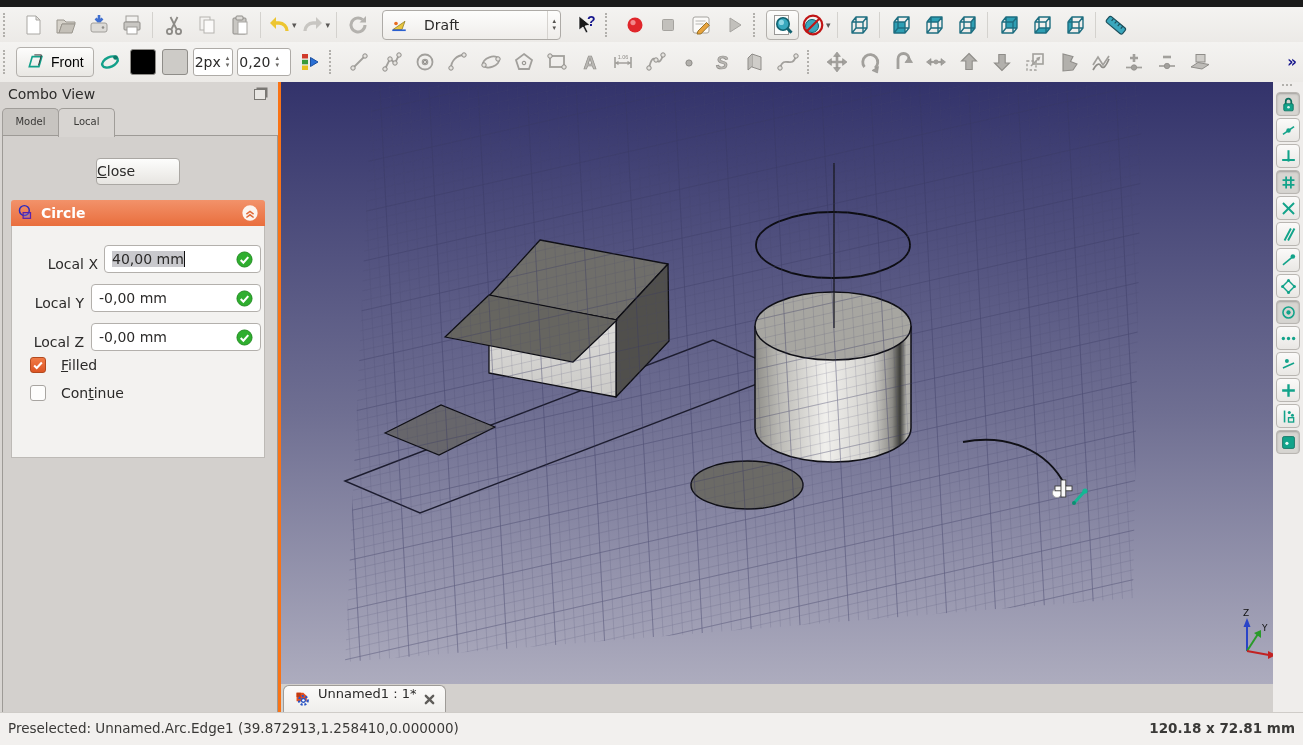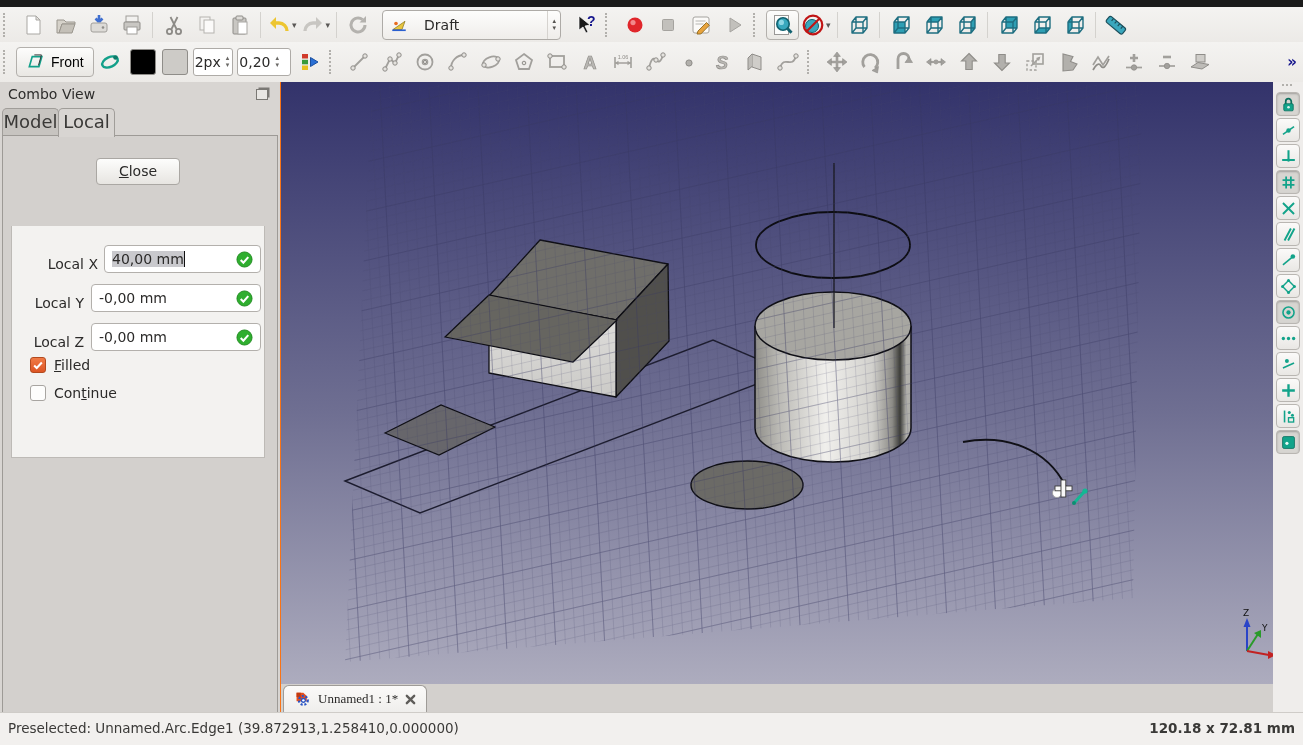--- a/index.html
+++ b/index.html
@@ -26,60 +26,60 @@
             font-size:14px;margin:0 8px;flex:none;}
   .wb-spin{margin-left:auto;display:flex;flex-direction:column;align-items:center;font-size:7px;line-height:7px;
            color:#55534f;border-left:1px solid #d6d3cf;padding-left:5px;align-self:stretch;justify-content:center;}
   .spinbox{display:flex;align-items:center;border:1px solid #aeaba7;border-radius:3px;background:#fff;
            height:26px;padding:0 3px 0 1px;font-size:14px;flex:none;margin:0 2px;}
   .spin-arrows{display:flex;flex-direction:column;font-size:7px;line-height:7px;color:#6a6865;margin-left:5px;}
   .swatch{width:24px;height:24px;border:1px solid #8f8d89;border-radius:3px;flex:none;margin:0 1px;}
   .tb-overflow{margin-left:auto;margin-right:6px;font-weight:bold;color:#14148c;font-size:15px;}
 
   
-  #leftpanel{left:0;top:82px;width:281px;height:630px;background:#d8d5d2;border-right:1px solid #f97316;box-sizing:border-box;}
+  #leftpanel{left:0;top:82px;width:281px;height:630px;background:#d8d5d2;border-right:3px solid #f97316;box-sizing:border-box;}
   #panel-title{left:8px;top:4px;font-size:14px;color:#2d2c2b;}
   #float-icon{right:12px;top:7px;width:10px;height:9px;border:1px solid #7a7874;background:#e8e6e3;box-shadow:2px -2px 0 -0.5px #7a7874;}
-  .ptab{position:absolute;top:26px;height:26px;line-height:26px;text-align:center;font-size:18px;
+  .ptab{position:absolute;top:26px;height:26px;line-height:26px;text-align:center;font-size:10px;
         border:1px solid #a09d99;border-bottom:none;border-radius:5px 5px 0 0;background:#c7c4c0;color:#3a3937;}
   .ptab.active{background:#d8d5d2;height:28px;z-index:3;}
   #panel-frame{left:2px;top:53px;width:276px;height:655px;background:#d3d0cd;border:1px solid #9d9a96;box-sizing:border-box;}
   #close-btn{left:93px;top:22px;width:84px;height:27px;border:1px solid #aaa7a3;border-radius:4px;
-             background:linear-gradient(#fdfdfc,#e7e5e1);text-align:center;line-height:25px;font-size:14px;box-sizing:border-box;}
+             background:linear-gradient(#fdfdfc,#e7e5e1);line-height:25px;font-size:14px;box-sizing:border-box;}
   #task-box{left:8px;top:64px;width:254px;height:258px;}
   #task-header{left:0;top:0;width:254px;height:26px;border-radius:3px 3px 0 0;
                background:linear-gradient(#f2926a,#e96e3d);display:flex;align-items:center;box-sizing:border-box;padding:0 6px;}
   #task-title{color:#fff;font-weight:bold;font-size:14px;margin-left:6px;}
   #task-body{left:0;top:26px;width:254px;height:232px;background:#f3f2f0;border:1px solid #bdbab6;border-top:none;box-sizing:border-box;}
   .fldlabel{position:absolute;font-size:14px;color:#2b2a29;text-align:right;}
   .fldinput{position:absolute;height:28px;background:#fff;border:1px solid #b3b0ac;border-radius:4px;
             display:flex;align-items:center;padding:0 7px;font-size:14px;box-sizing:border-box;}
   .fldinput .badge{margin-left:auto;}
   .selhl{background:#c9c9cd;}
   .caret{display:inline-block;width:1px;height:16px;background:#111;vertical-align:middle;}
-  .cbrow{position:absolute;display:flex;align-items:center;gap:8px;font-size:14px;}
+  .cbrow{position:absolute;display:flex;align-items:center;gap:15px;font-size:14px;}
   .cbox{width:16px;height:16px;border-radius:3px;box-sizing:border-box;display:flex;align-items:center;justify-content:center;}
   .cbox.on{background:linear-gradient(#f07b46,#dd5524);border:1px solid #b34a1e;}
   .cbox.off{background:#fdfdfc;border:1px solid #a8a5a1;}
   u{text-decoration:underline;}
 
   
   #viewport{left:281px;top:82px;width:992px;height:602px;}
   
   #snapbar{left:1273px;top:82px;width:30px;height:630px;background:#efedeb;}
   #snap-handle{left:9px;top:2px;width:10px;height:5px;border-top:2px dotted #b2b0ac;}
   .snap-btn{position:absolute;left:3px;width:24px;height:24px;border:1px solid #b9b6b2;border-radius:4px;
             background:linear-gradient(#fbfaf9,#e9e7e4);display:flex;align-items:center;justify-content:center;box-sizing:border-box;}
   .snap-btn.pressed{background:#d7d5d1;box-shadow:inset 0 1px 2px rgba(0,0,0,.25);}
 
   
   #tabbar{left:281px;top:684px;width:992px;height:28px;background:#d3d0cd;}
   #mditab{left:2px;top:1px;height:27px;background:linear-gradient(#fbfaf9,#efeeec);
           border:1px solid #9e9b97;border-bottom:none;border-radius:6px 6px 0 0;
-          display:flex;align-items:center;gap:7px;padding:0 10px;box-sizing:border-box;font-family:Liberation Serif, serif;}
+          display:flex;gap:7px;padding:0 10px;box-sizing:border-box;}
 
   
   #statusbar{left:0;top:712px;width:1303px;height:33px;background:#f2f0ee;border-top:1px solid #cfccc8;box-sizing:border-box;}
   #status-left{left:8px;top:7px;font-size:13.5px;color:#3a3937;}
   #status-right{right:8px;top:7px;font-size:13.5px;color:#3a3937;font-weight:bold;}
 </style>
 </head>
 <body>
 
 <div id="titlestrip" class="abs"></div>
@@ -586,20 +586,35 @@
 <div id="leftpanel" class="abs">
   <div id="panel-title" class="abs">Combo View</div>
   <div id="float-icon" class="abs"></div>
   <div id="panel-tabs">
       <div class="ptab" style="left: 2px; width: 55px;">Model</div>
       <div class="ptab active" style="left: 58px; width: 55px;">Local</div>
     </div>
   <div id="panel-frame" class="abs">
     <div id="close-btn" class="abs"><u>C</u>lose</div>
     <div id="task-box" class="abs">
+      <div id="task-header" class="abs">
+        <span class="icon">
+          <svg viewBox="0 0 22 22" width="18" height="18">
+            <circle cx="9" cy="8" r="6" fill="none" stroke="#2a2ac0" stroke-width="1.8"></circle>
+            <rect x="7.5" y="10.5" width="9" height="7" fill="rgba(120,120,220,0.35)" stroke="#5a22aa" stroke-width="1.5"></rect>
+          </svg>
+        </span>
+        <span id="task-title">Circle</span>
+        <span class="icon" style="margin-left:auto">
+          <svg viewBox="0 0 20 20" width="18" height="18">
+            <circle cx="10" cy="10" r="8.5" fill="#fbf4ef"></circle>
+            <path d="M6 11.2l4-3 4 3M6 15l4-3 4 3" fill="none" stroke="#e06a38" stroke-width="1.7"></path>
+          </svg>
+        </span>
+      </div>
       <div id="task-body" class="abs">
         <div id="fields">
             <div class="fldlabel" style="left: 8px; top: 30px; width: 78px;">Local X</div>
             <div class="fldinput" style="left: 92px; top: 19px; width: 157px;">
               <span class="selhl">40,00 mm</span>
               <span class="caret"></span>
               <span class="badge icon">
                 <svg viewBox="0 0 18 18" width="17" height="17">
                   <circle cx="9" cy="9" r="8" fill="#2fae2f" stroke="#1f8a1f"></circle>
                   <path d="M5 9.5l2.8 2.8L13 6.5" fill="none" stroke="#fff" stroke-width="2.2"></path>

